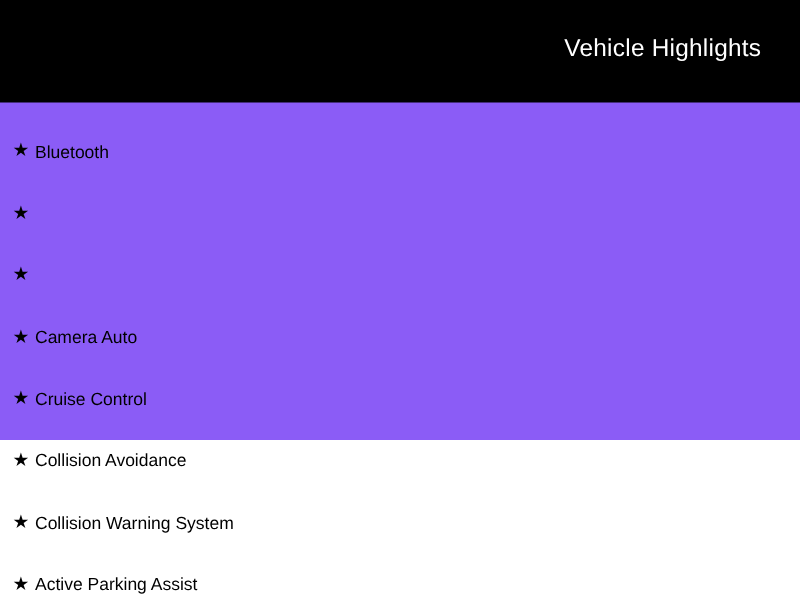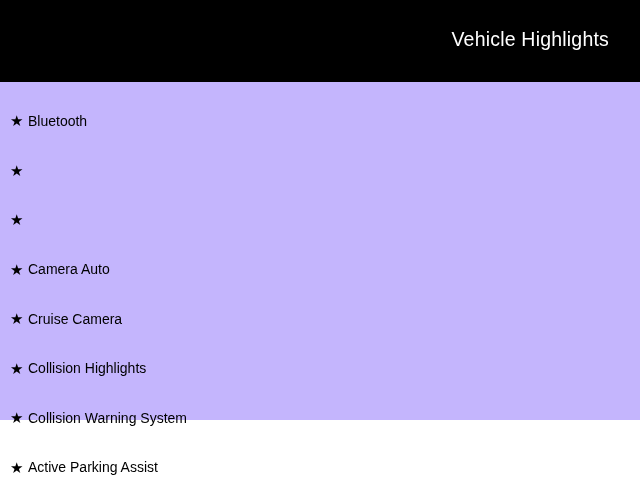--- a/index.html
+++ b/index.html
@@ -9,22 +9,22 @@
   body {
     width: 640px;
     height: 480px;
     background: #ffffff;
     font-family: "Liberation Sans", sans-serif;
     overflow: hidden;
   }
   .page {
     position: relative;
     width: 640px;
-    height: 420px;
-    background: #c4b5fd;
+    height: 352px;
+    background: #8b5cf6;
   }
   .header {
     box-sizing: border-box;
     width: 100%;
     height: 82px;
     background: #000000;
     display: flex;
     align-items: center;
     justify-content: flex-end;
     padding-right: 31px;
@@ -88,26 +88,26 @@
       <span class="star-icon">★</span>
     </li>
 
     <li class="feature-item">
       <span class="star-icon">★</span>
       <span class="feature-label">Camera Auto</span>
     </li>
 
     <li class="feature-item">
       <span class="star-icon">★</span>
-      <span class="feature-label">Cruise Camera</span>
+      <span class="feature-label">Cruise Control</span>
     </li>
 
     <li class="feature-item">
       <span class="star-icon">★</span>
-      <span class="feature-label">Collision Highlights</span>
+      <span class="feature-label">Collision Avoidance</span>
     </li>
 
     <li class="feature-item">
       <span class="star-icon">★</span>
       <span class="feature-label">Collision Warning System</span>
     </li>
 
     <li class="feature-item">
       <span class="star-icon">★</span>
       <span class="feature-label">Active Parking Assist</span>

